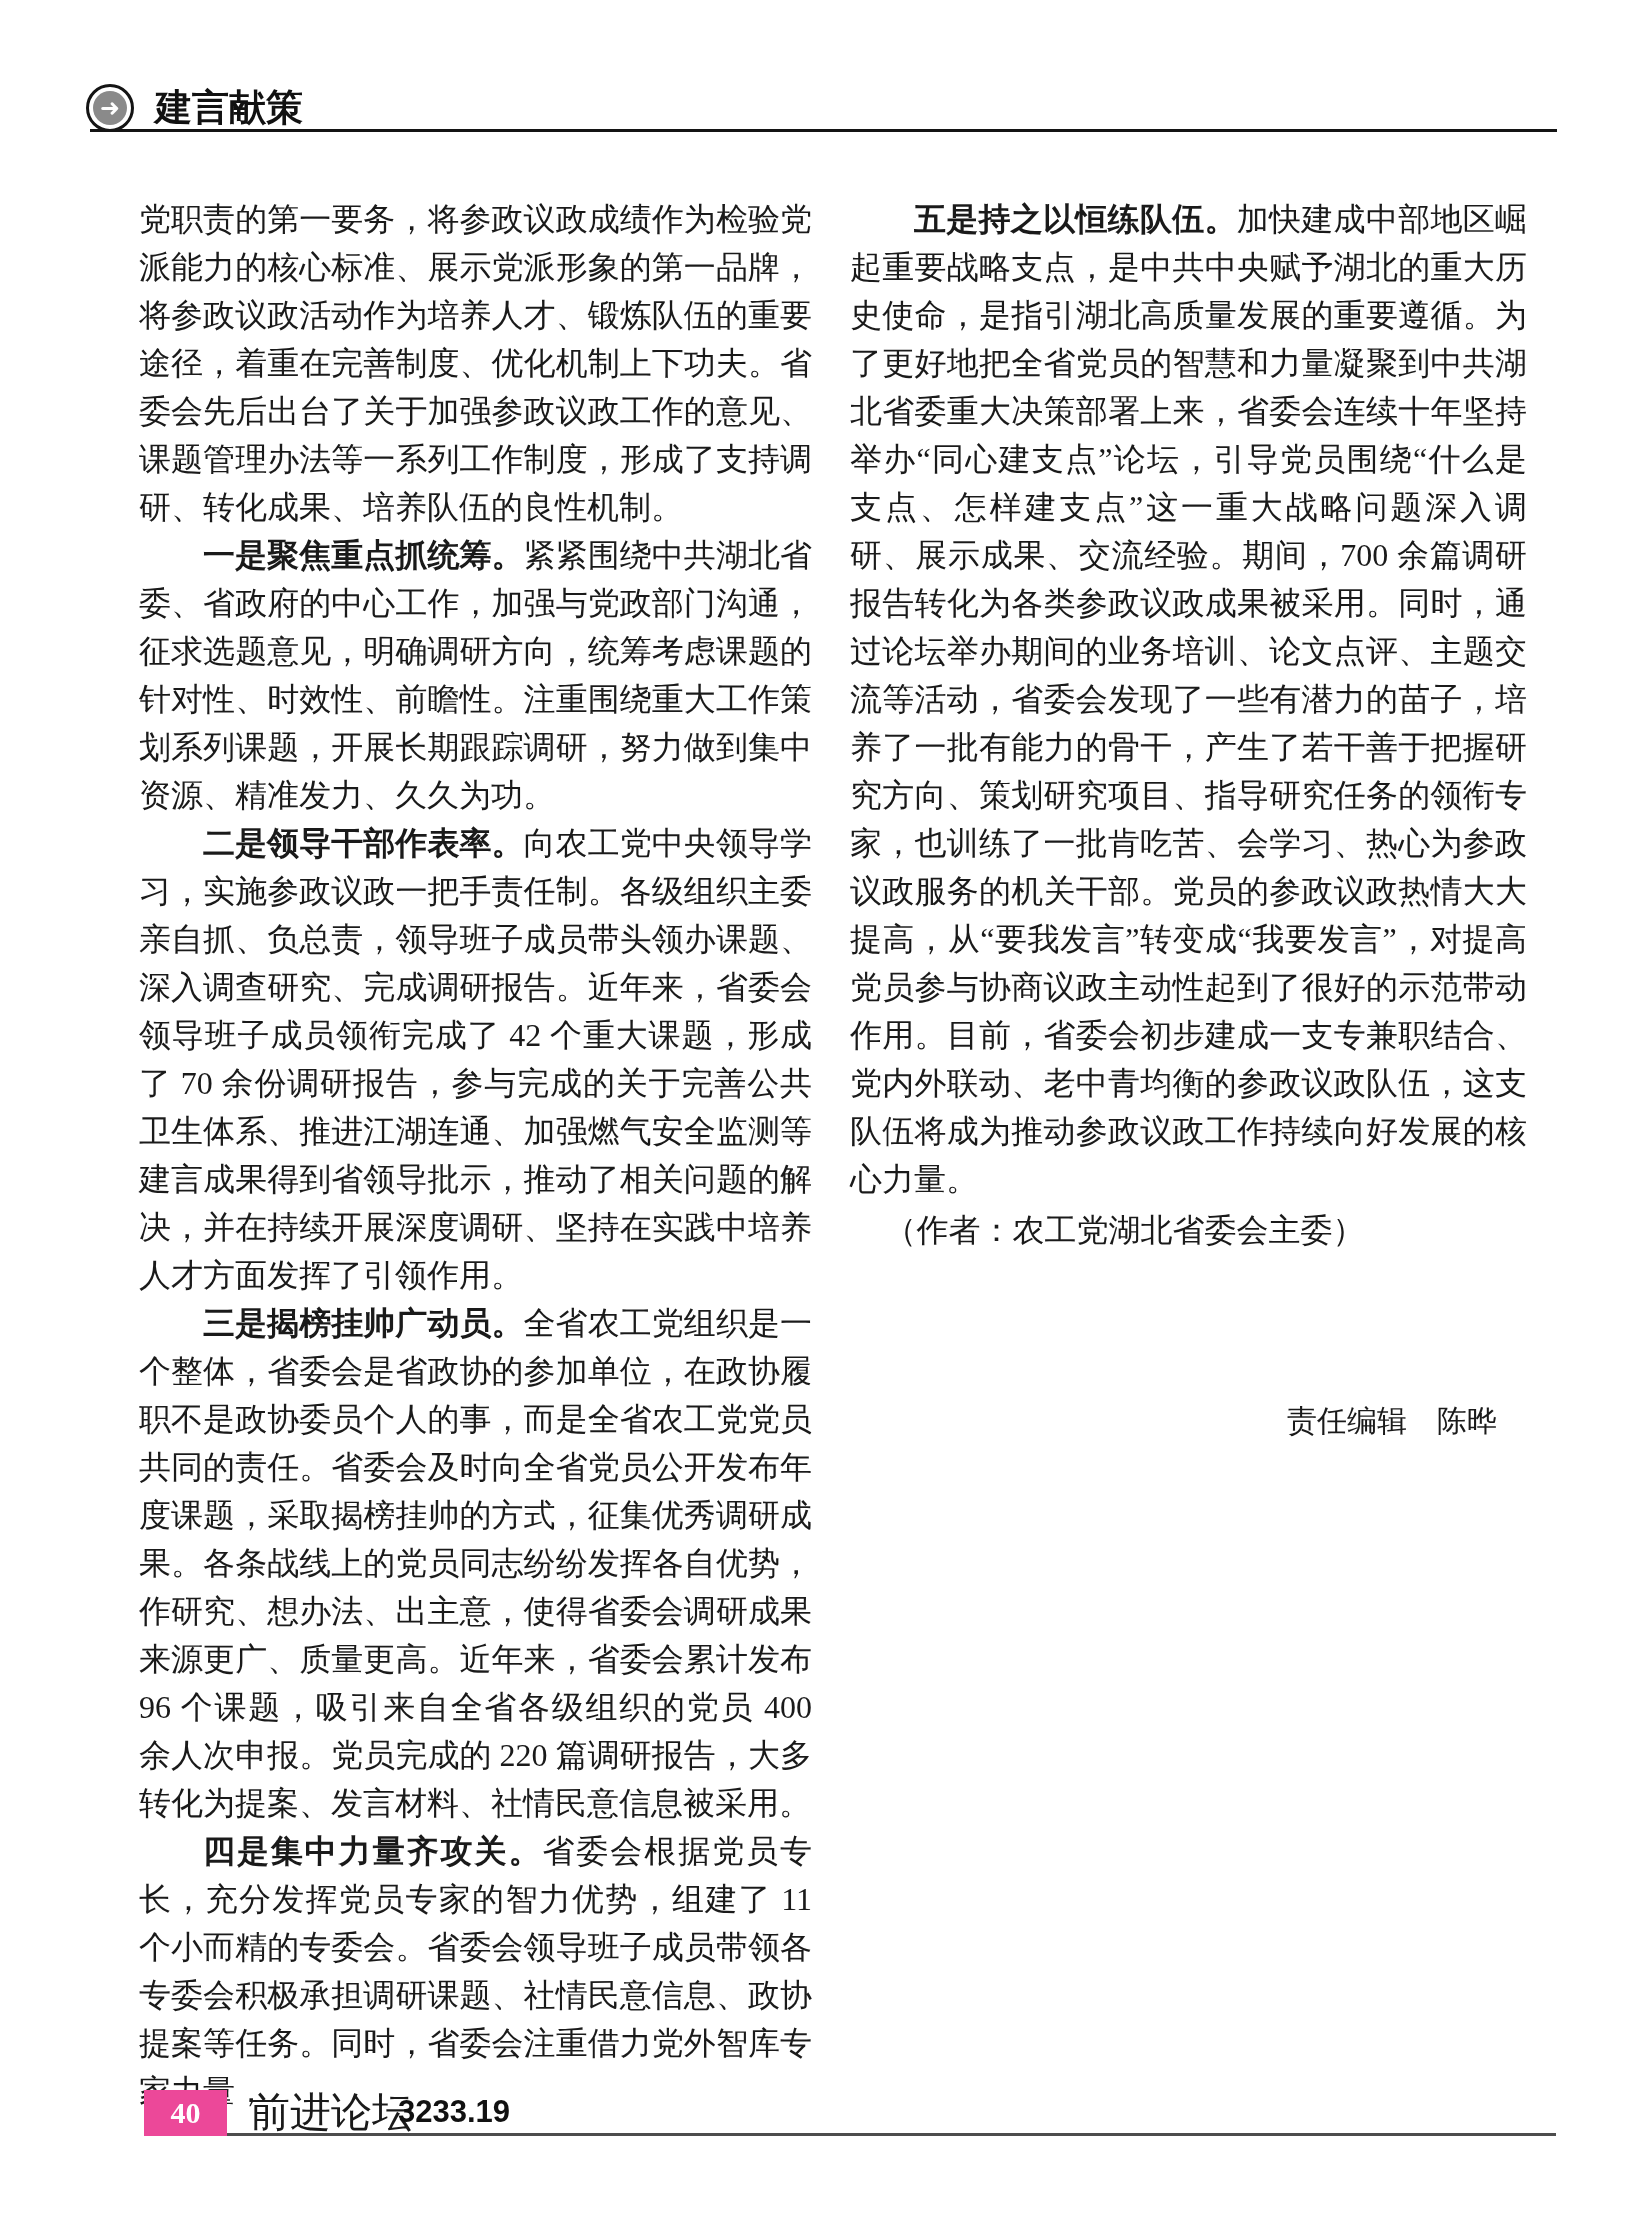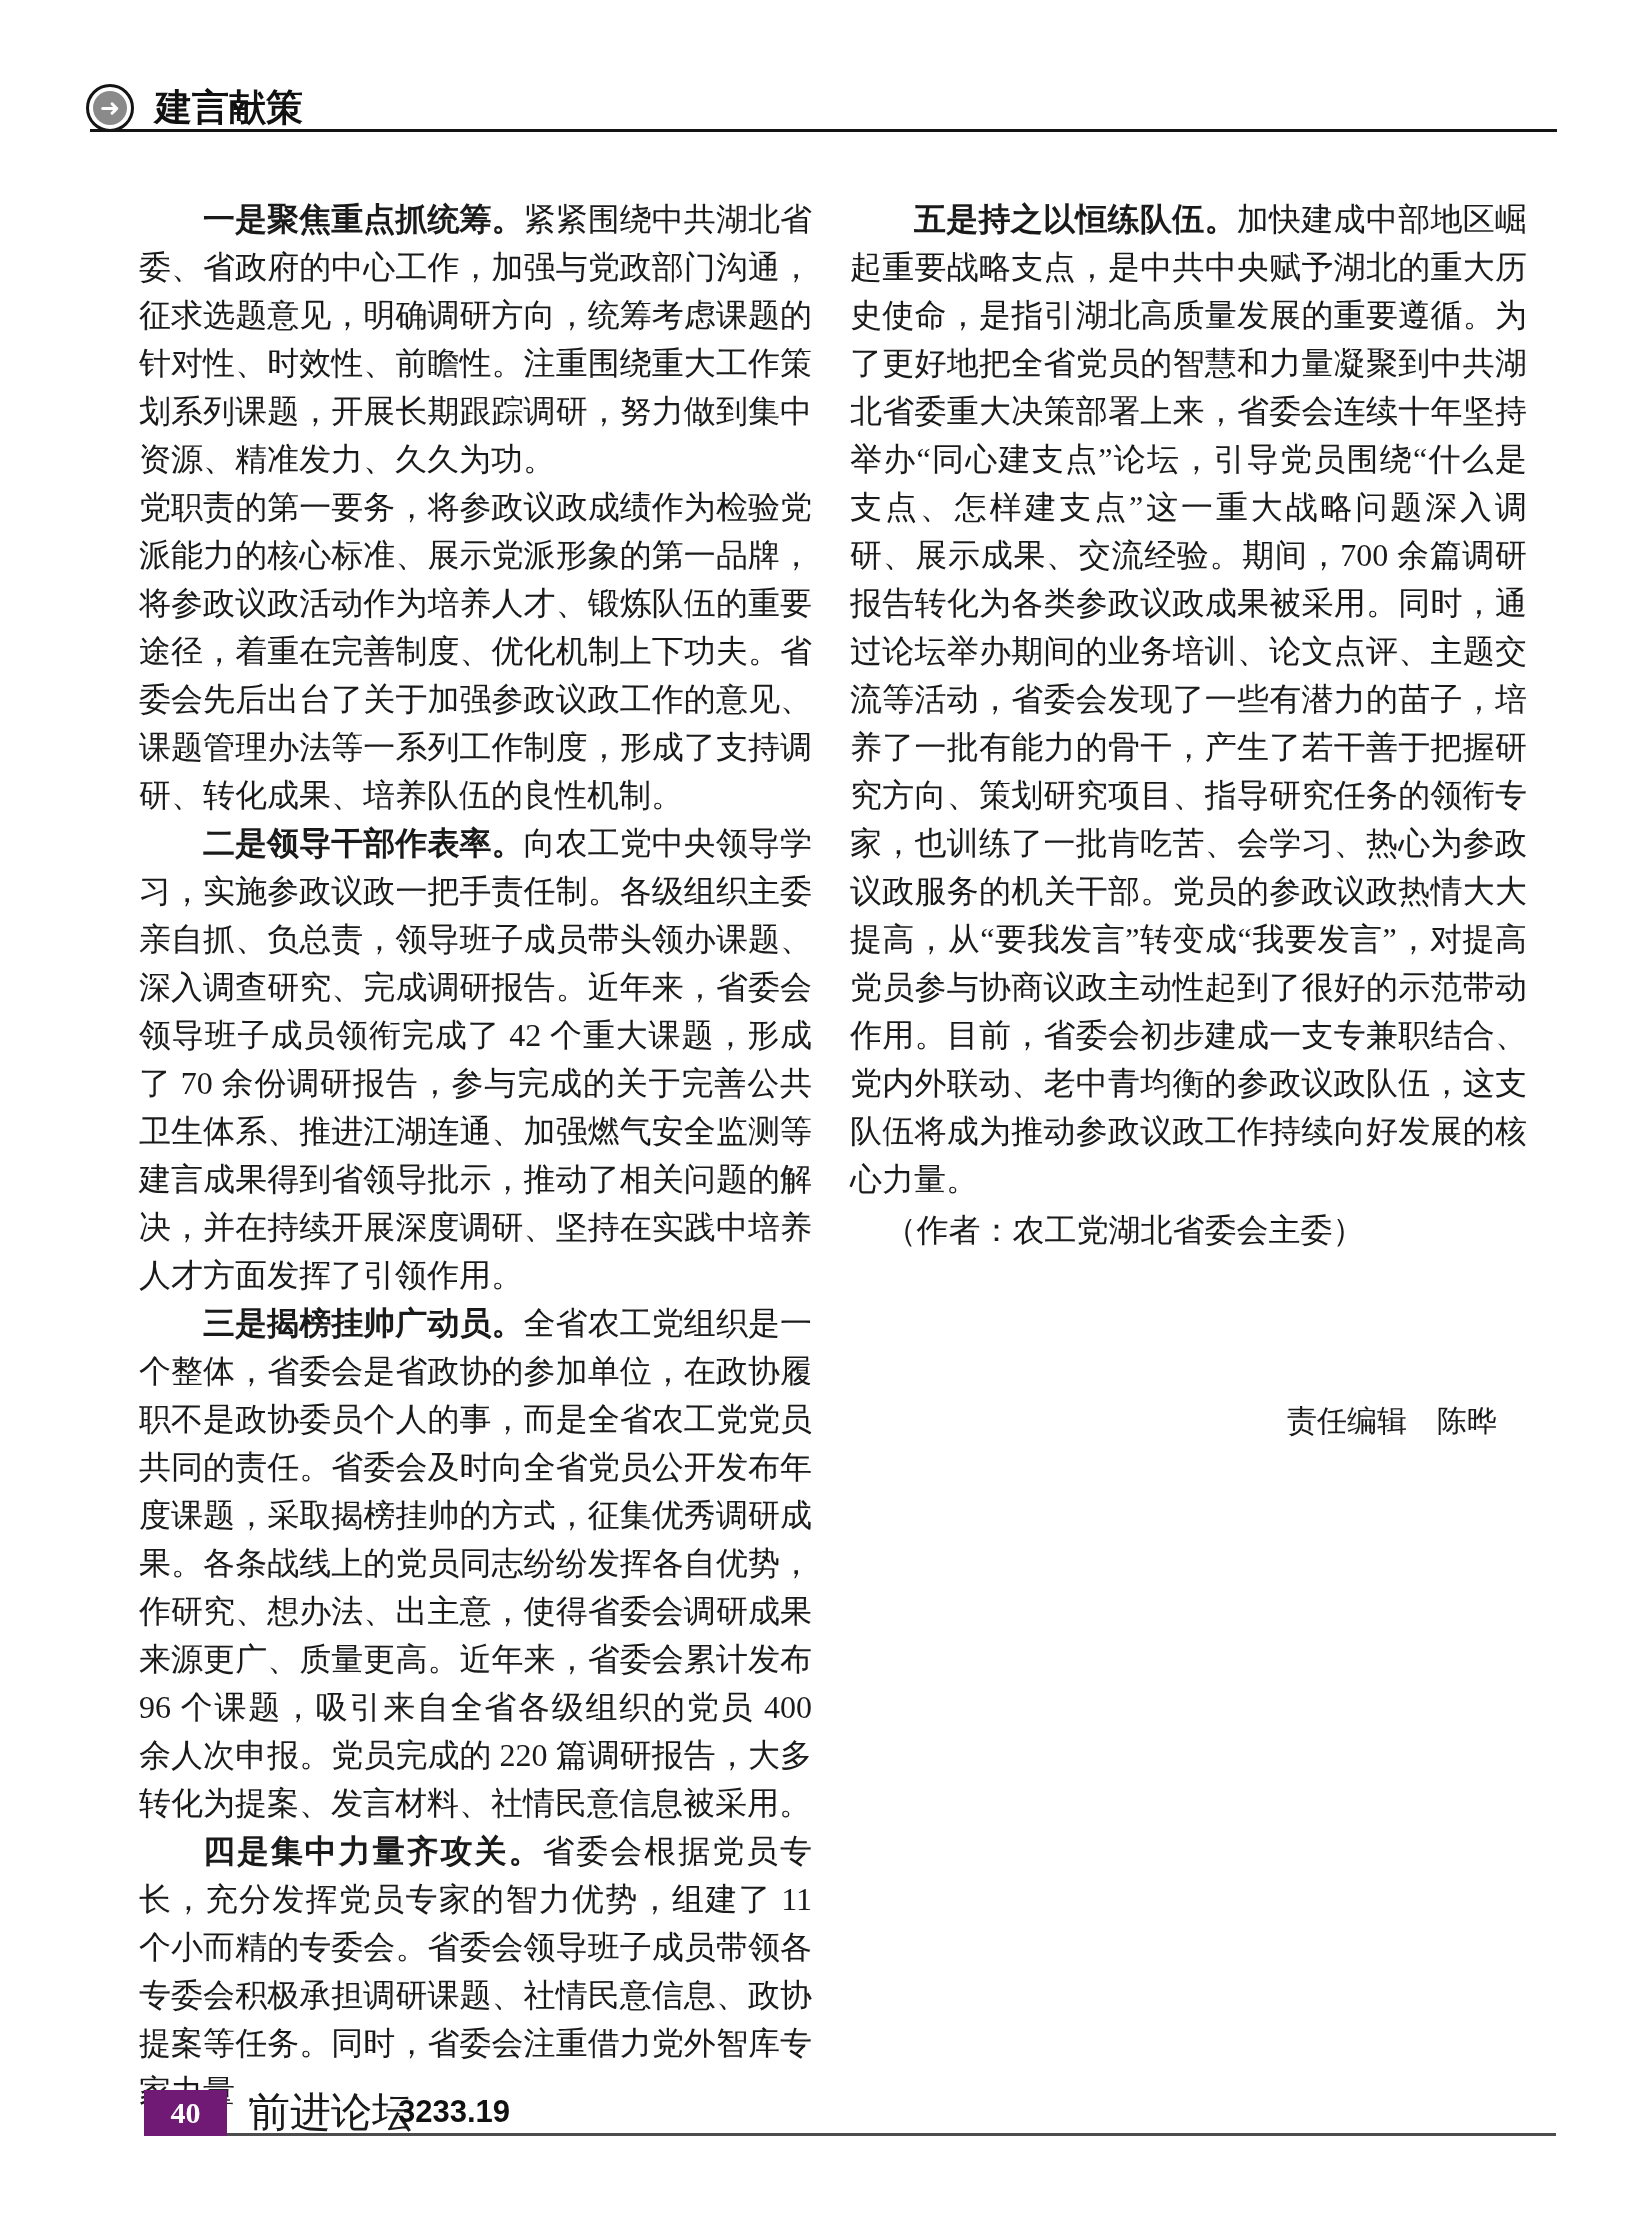--- a/index.html
+++ b/index.html
@@ -30,21 +30,21 @@
   .col{position:absolute;top:195px;font-size:32px;line-height:48px;text-align:justify;}
   #col-left{left:139px;width:673px;}
   #col-right{left:850px;width:677px;}
   .body-p{margin:0;text-indent:2em;text-align:justify;}
   .no-indent{text-indent:0;}
   .lead{font-family:"Liberation Sans","DejaVu Sans",sans-serif;font-weight:bold;margin-top:44px;}
   .author-line{margin:3px;text-align:center;padding-right:4em;text-indent:0;}
   .editor-line{margin:143px 0 0 0;text-align:right;padding-right:1em;text-indent:0;font-size:30px;}
   
   .pagenum-box{
-    position:absolute;left:144px;top:2090px;width:83px;height:46px;background:#701a75;
+    position:absolute;left:144px;top:2090px;width:83px;height:46px;background:#ec4899;
     display:flex;align-items:center;justify-content:center;
     color:#ffffff;font-weight:bold;font-size:30px;font-family:"Liberation Serif","DejaVu Serif",serif;
   }
   .journal{
     position:absolute;left:249px;top:2090px;height:46px;line-height:44px;
     font-size:41px;color:#1a1a1a;
   }
   .issue{
     position:absolute;left:398px;top:2090px;height:46px;line-height:44px;
     font-family:"Liberation Sans","DejaVu Sans",sans-serif;font-weight:bold;font-size:31px;color:#111;
@@ -58,25 +58,25 @@
 
 <header>
   <div class="hdr-rule"></div>
   <div class="hdr-icon">
     <span class="hdr-icon-inner">➜</span>
   </div>
   <div class="hdr-title">建言献策</div>
 </header>
 
 <div class="col" id="col-left">
+  <p class="body-p no-indent">
+    <span>党职责的第一要务，将参政议政成绩作为检验党派能力的核心标准、展示党派形象的第一品牌，将参政议政活动作为培养人才、锻炼队伍的重要途径，着重在完善制度、优化机制上下功夫。省委会先后出台了关于加强参政议政工作的意见、课题管理办法等一系列工作制度，形成了支持调研、转化成果、培养队伍的良性机制。</span>
+  </p>
   <p class="body-p">
     <span class="lead">一是聚焦重点抓统筹。</span><span>紧紧围绕中共湖北省委、省政府的中心工作，加强与党政部门沟通，征求选题意见，明确调研方向，统筹考虑课题的针对性、时效性、前瞻性。注重围绕重大工作策划系列课题，开展长期跟踪调研，努力做到集中资源、精准发力、久久为功。</span>
-  </p>
-  <p class="body-p no-indent">
-    <span>党职责的第一要务，将参政议政成绩作为检验党派能力的核心标准、展示党派形象的第一品牌，将参政议政活动作为培养人才、锻炼队伍的重要途径，着重在完善制度、优化机制上下功夫。省委会先后出台了关于加强参政议政工作的意见、课题管理办法等一系列工作制度，形成了支持调研、转化成果、培养队伍的良性机制。</span>
   </p>
   <p class="body-p">
     <span class="lead">二是领导干部作表率。</span><span>向农工党中央领导学习，实施参政议政一把手责任制。各级组织主委亲自抓、负总责，领导班子成员带头领办课题、深入调查研究、完成调研报告。近年来，省委会领导班子成员领衔完成了 42 个重大课题，形成了 70 余份调研报告，参与完成的关于完善公共卫生体系、推进江湖连通、加强燃气安全监测等建言成果得到省领导批示，推动了相关问题的解决，并在持续开展深度调研、坚持在实践中培养人才方面发挥了引领作用。</span>
   </p>
   <p class="body-p">
     <span class="lead">三是揭榜挂帅广动员。</span><span>全省农工党组织是一个整体，省委会是省政协的参加单位，在政协履职不是政协委员个人的事，而是全省农工党党员共同的责任。省委会及时向全省党员公开发布年度课题，采取揭榜挂帅的方式，征集优秀调研成果。各条战线上的党员同志纷纷发挥各自优势，作研究、想办法、出主意，使得省委会调研成果来源更广、质量更高。近年来，省委会累计发布 96 个课题，吸引来自全省各级组织的党员 400 余人次申报。党员完成的 220 篇调研报告，大多转化为提案、发言材料、社情民意信息被采用。</span>
   </p>
   <p class="body-p">
     <span class="lead">四是集中力量齐攻关。</span><span>省委会根据党员专长，充分发挥党员专家的智力优势，组建了 11 个小而精的专委会。省委会领导班子成员带领各专委会积极承担调研课题、社情民意信息、政协提案等任务。同时，省委会注重借力党外智库专家力量，</span>
   </p>

